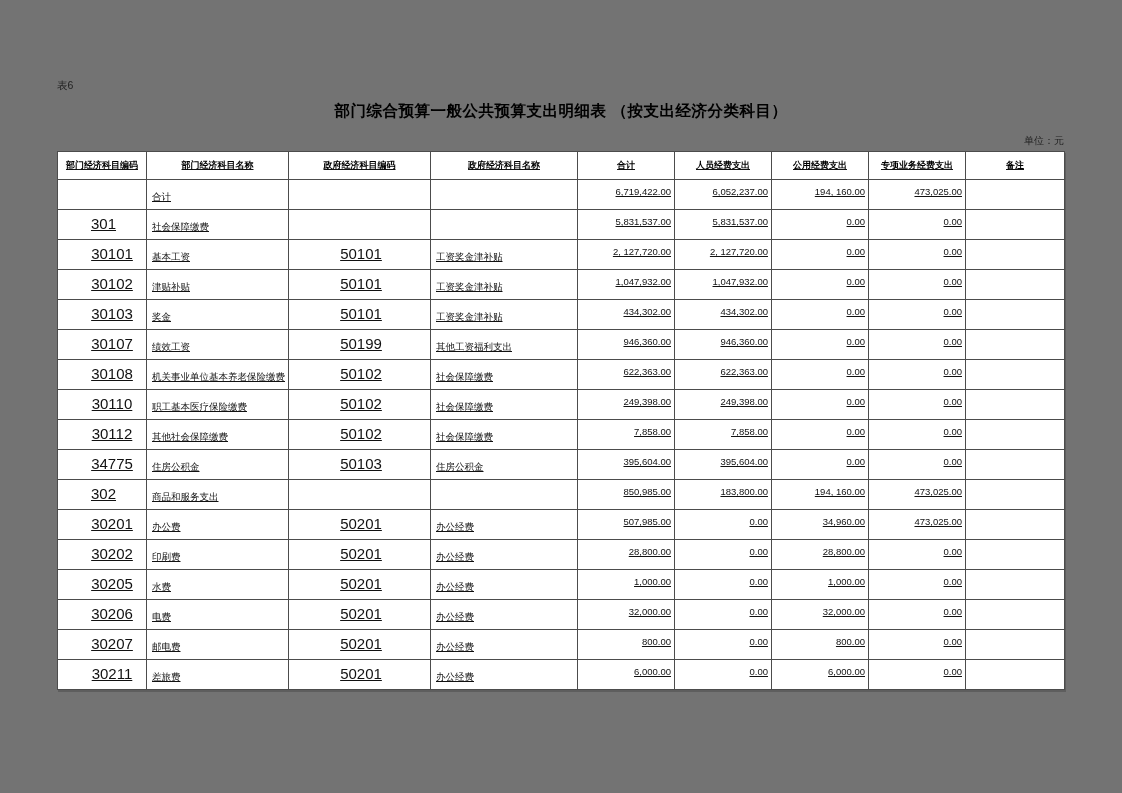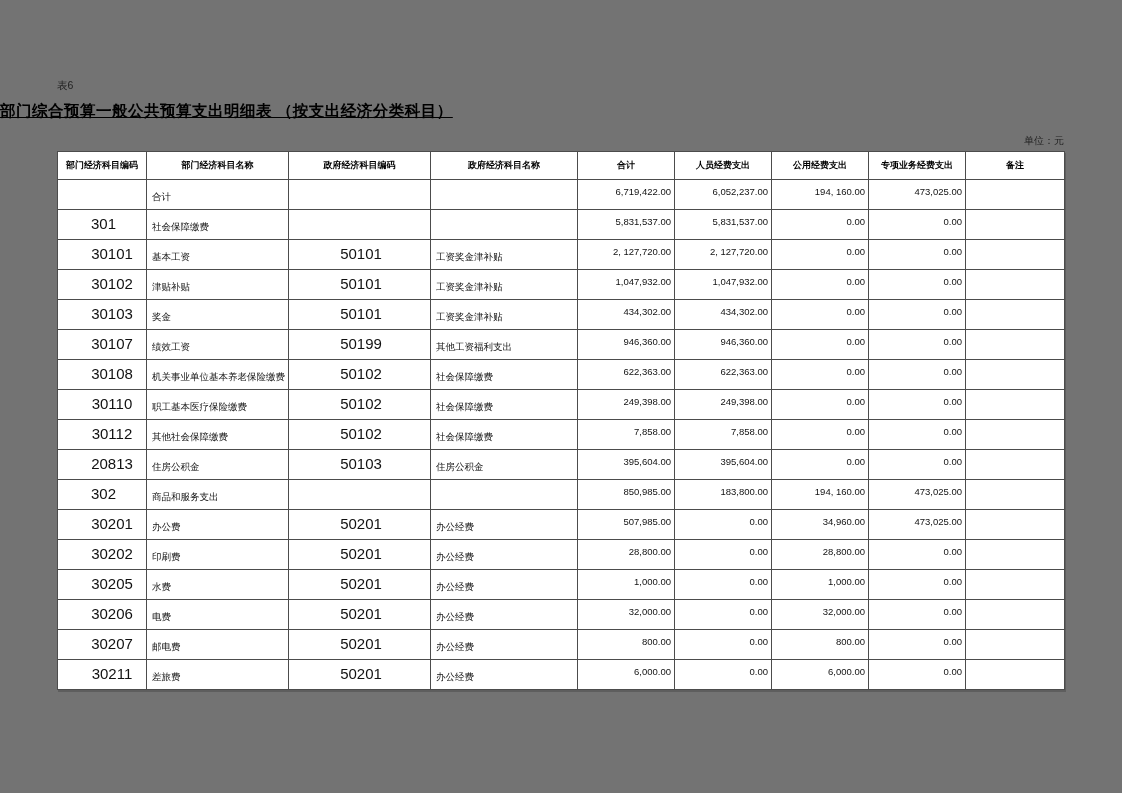--- a/index.html
+++ b/index.html
@@ -21,42 +21,42 @@
     left: 57px;
     top: 79px;
     font-size: 10.5px;
     color: #222;
   }
   .title {
     position: absolute;
     left: 0;
     top: 101px;
     width: 1122px;
-    text-align: left;
+    text-align: center;
     font-size: 15.5px;
     font-weight: bold;
     letter-spacing: 0.5px;
     color: #000;
-    text-decoration: underline;
   }
   .unit-note {
     position: absolute;
     right: 58px;
     top: 134px;
     font-size: 10px;
     color: #222;
   }
   table.budget-table {
     position: absolute;
     left: 57px;
     top: 151px;
     width: 1007px;
     border-collapse: collapse;
     table-layout: fixed;
     box-shadow: 1px 2px 0 rgba(0,0,0,0.18);
+    text-decoration: underline;
   }
   table.budget-table th,
   table.budget-table td {
     border: 1px solid #4c4c4c;
     overflow: hidden;
     white-space: nowrap;
     background: #ffffff;
   }
   thead tr { height: 28px; }
   tbody tr { height: 30px; }
@@ -216,21 +216,21 @@
           <td class="name">其他社会保障缴费</td>
           <td class="code">50102</td>
           <td class="name">社会保障缴费</td>
           <td class="num">7,858.00</td>
           <td class="num">7,858.00</td>
           <td class="num">0.00</td>
           <td class="num">0.00</td>
           <td class="note"></td>
         </tr>
         <tr>
-          <td class="code indent">20813</td>
+          <td class="code indent">34775</td>
           <td class="name">住房公积金</td>
           <td class="code">50103</td>
           <td class="name">住房公积金</td>
           <td class="num">395,604.00</td>
           <td class="num">395,604.00</td>
           <td class="num">0.00</td>
           <td class="num">0.00</td>
           <td class="note"></td>
         </tr>
         <tr>

